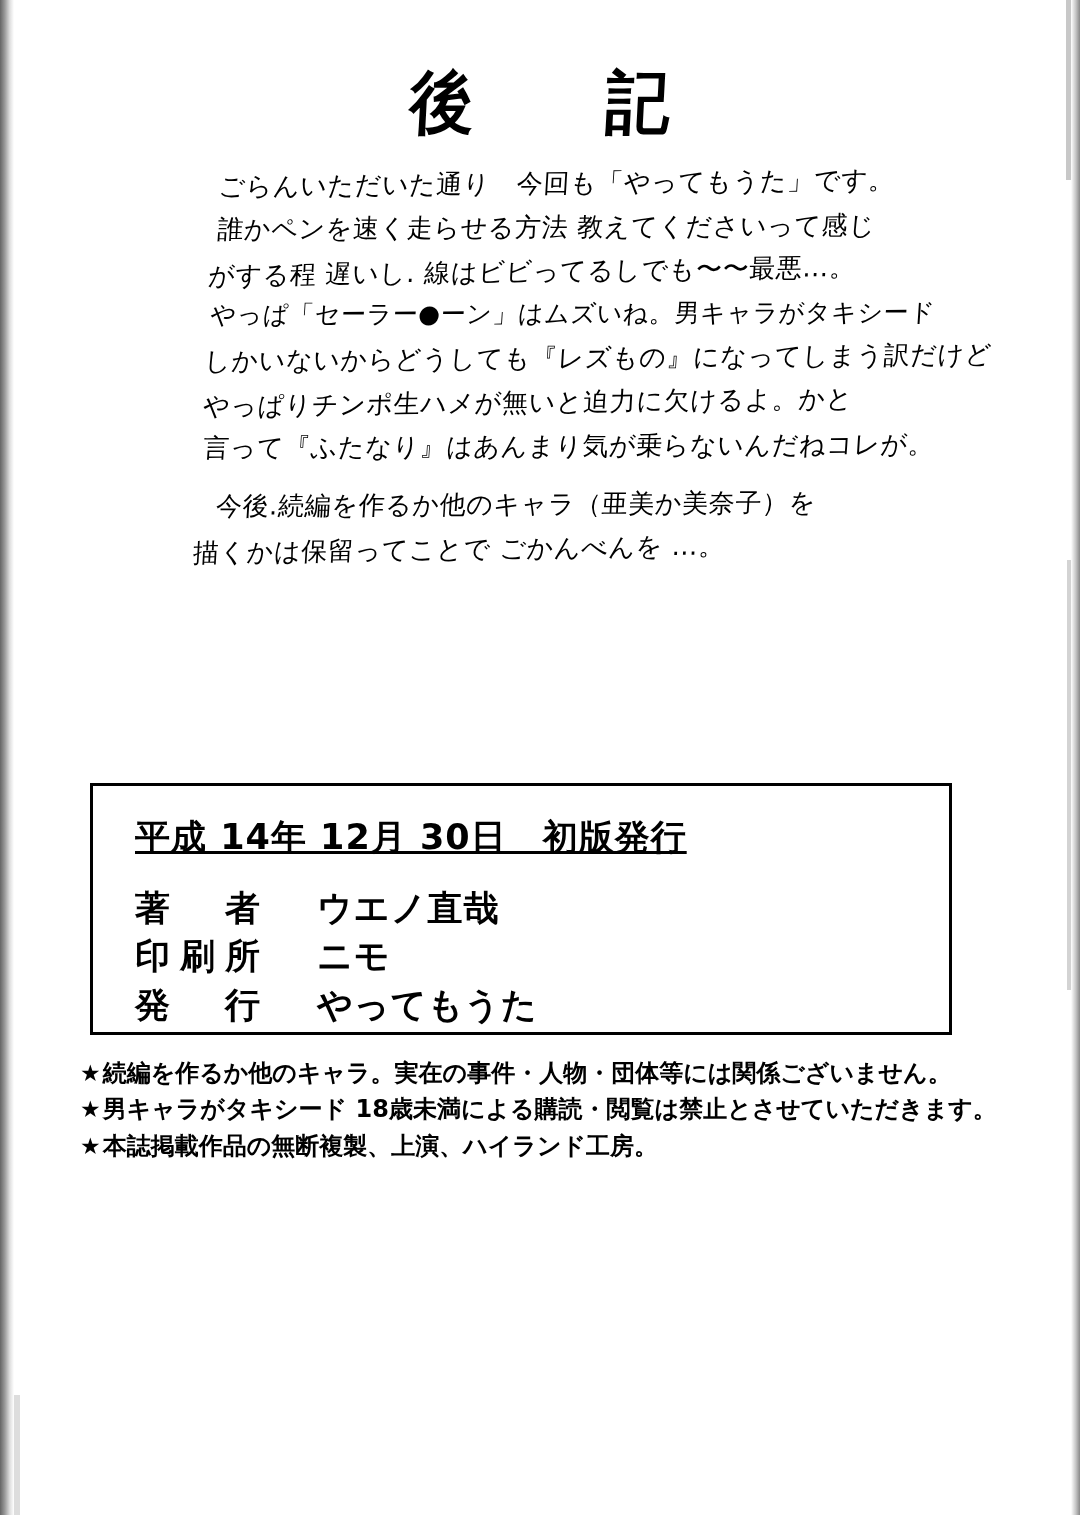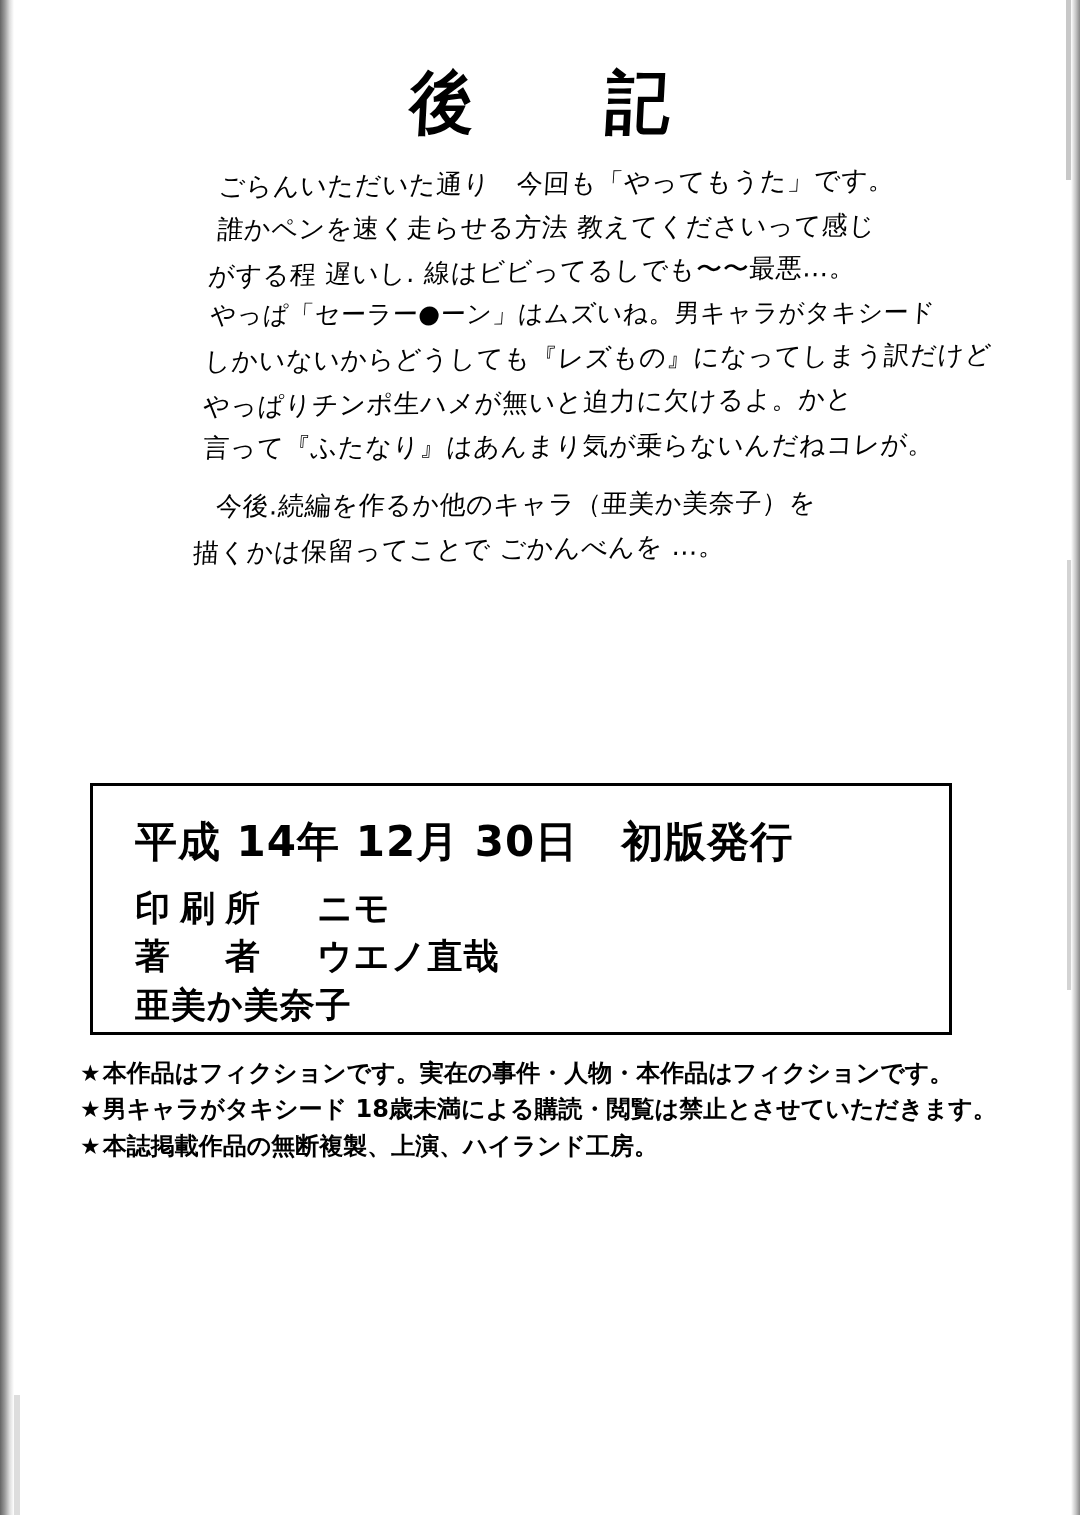--- a/index.html
+++ b/index.html
@@ -114,23 +114,24 @@
     height: 252px;
     border: 3px solid #000000;
     box-sizing: border-box;
   }
   .colophon-date {
     position: absolute;
     left: 42px;
     top: 28px;
     font-family: "DejaVu Sans", sans-serif;
     font-weight: bold;
-    font-size: 42px;
+    font-size: 35px;
     letter-spacing: 1px;
     white-space: nowrap;
+    text-decoration: underline;
   }
   .colophon-rows {
     position: absolute;
     left: 42px;
     top: 98px;
   }
   .colophon-row {
     display: flex;
     align-items: baseline;
     font-family: "DejaVu Sans", sans-serif;
@@ -191,37 +192,38 @@
       <p class="hand-7">言って『ふたなり』はあんまり気が乗らないんだねコレが。</p>
       <p class="hand-2 para-gap">今後.続編を作るか他のキャラ（亜美か美奈子）を</p>
       <p class="hand-3 para-gap2">描くかは保留ってことで ごかんべんを …。</p>
     </div>
   </div>
 
   <div class="colophon">
     <div class="colophon-date">平成 14年 12月 30日　初版発行</div>
     <div class="colophon-rows">
       <div class="colophon-row">
+        <span class="colophon-label">著　者</span>
+        <span class="colophon-value">ウエノ直哉</span>
+      </div>
+      <div class="colophon-row">
         <span class="colophon-label">印刷所</span>
         <span class="colophon-value">ニモ</span>
       </div>
       <div class="colophon-row">
-        <span class="colophon-label">著　者</span>
-        <span class="colophon-value">ウエノ直哉</span>
-      </div>
-      <div class="colophon-row">
-        <span class="colophon-value">亜美か美奈子</span>
+        <span class="colophon-label">発　行</span>
+        <span class="colophon-value">やってもうた</span>
       </div>
     </div>
   </div>
 
   <div class="notices">
     <div class="notice-line">
       <span class="star">★</span>
-      <span>本作品はフィクションです。実在の事件・人物・本作品はフィクションです。</span>
+      <span>続編を作るか他のキャラ。実在の事件・人物・団体等には関係ございません。</span>
     </div>
     <div class="notice-line">
       <span class="star">★</span>
       <span>男キャラがタキシード 18歳未満による購読・閲覧は禁止とさせていただきます。</span>
     </div>
     <div class="notice-line">
       <span class="star">★</span>
       <span>本誌掲載作品の無断複製、上演、ハイランド工房。</span>
     </div>
   </div>

